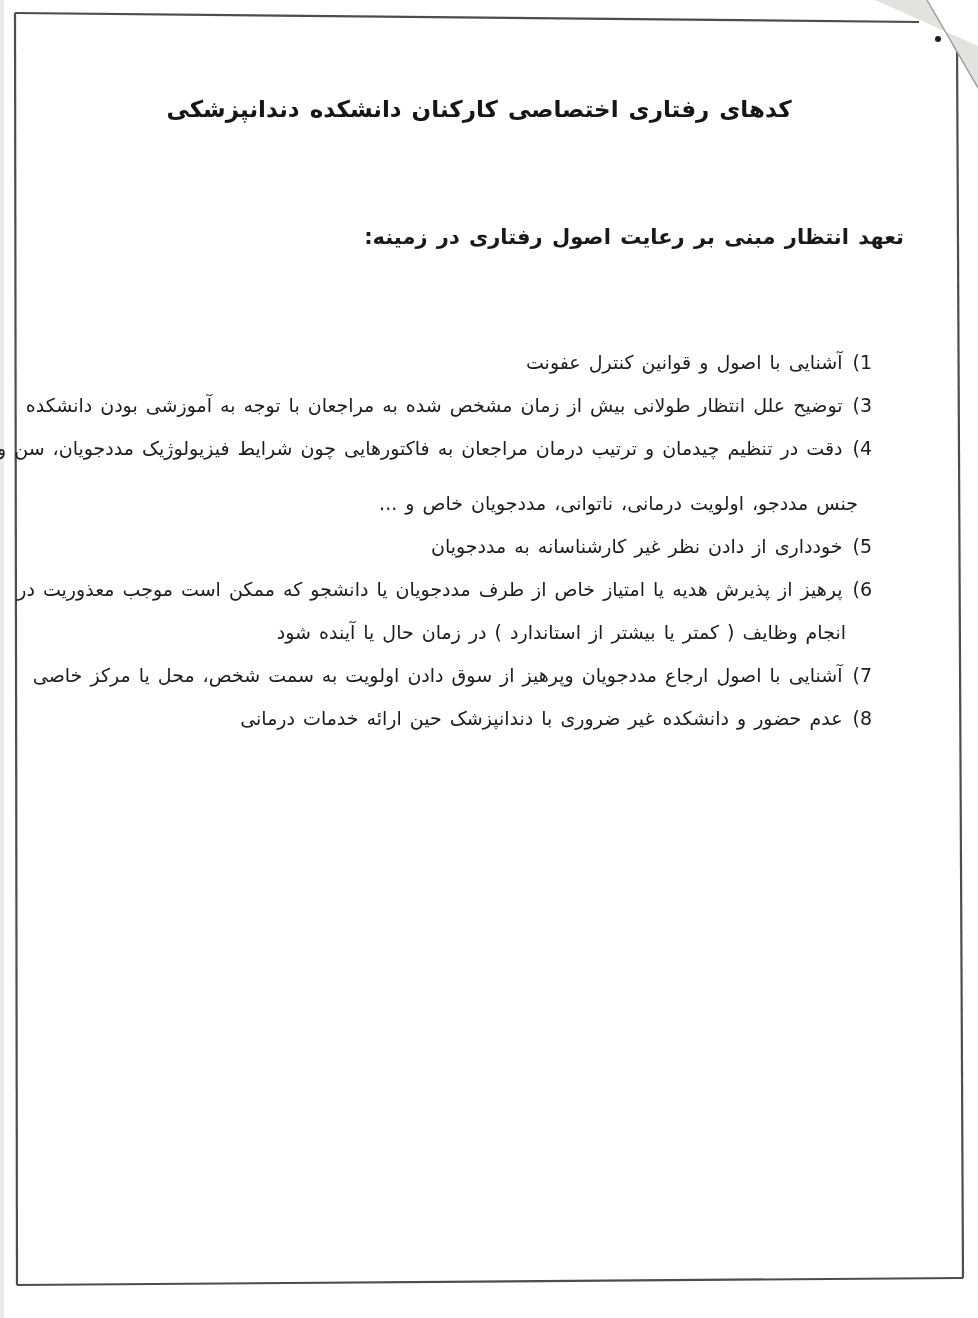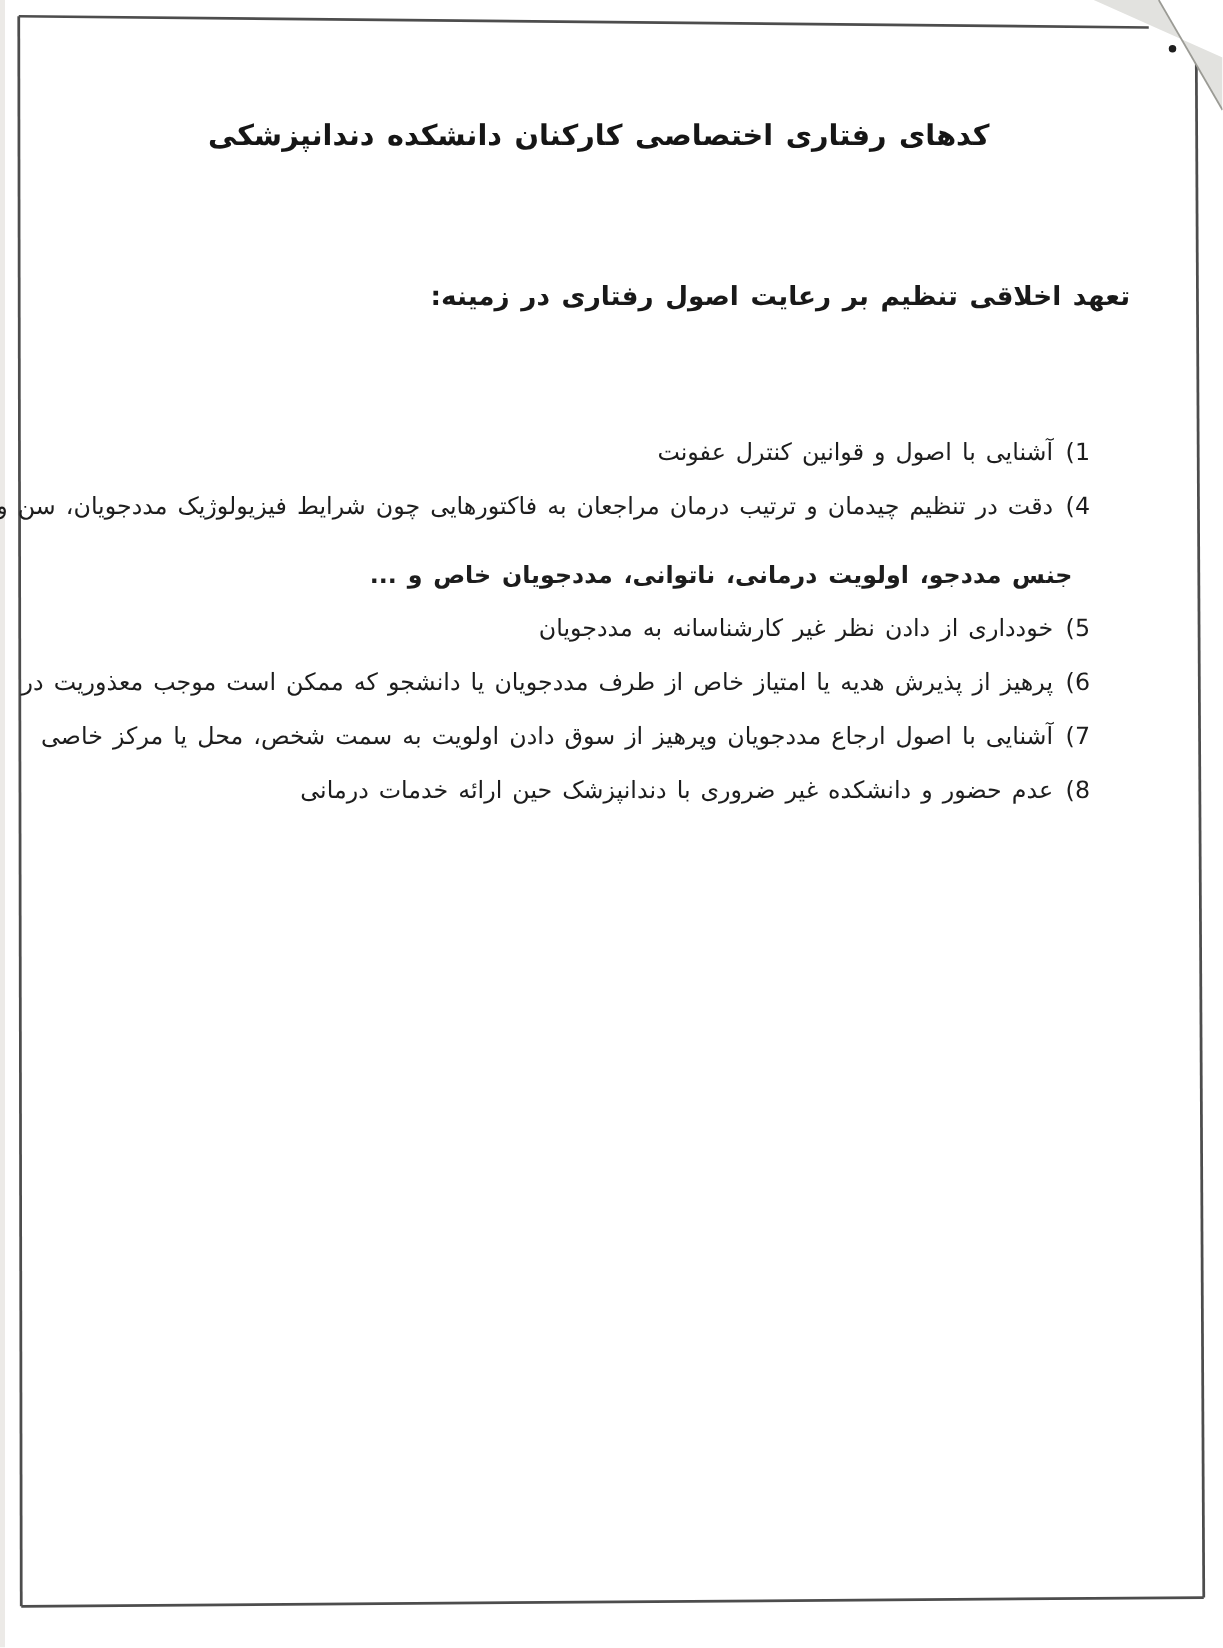--- a/index.html
+++ b/index.html
@@ -24,21 +24,21 @@
   }
   .list{
     position:absolute;top:341px;right:106px;left:41px;
     font-size:19px;line-height:43px;
     text-align:right;word-spacing:2px;
   }
   .line{height:43px;white-space:nowrap;}
   .num{margin-left:10px;}
   .l2{margin-right:14px;}
   .l2.wide{margin-right:26px;}
-  .extra-gap{margin-top:12px;font-weight:bold;}
+  .extra-gap{margin-top:12px;}
 </style>
 </head>
 <body>
 
 <svg class="scan-svg" width="978" height="1318" viewBox="0 0 978 1318" aria-hidden="true">
 
   <rect x="0" y="0" width="4" height="1318" fill="#eceae7"></rect>
 
   <line x1="15" y1="13" x2="919" y2="22" stroke="#4d4d4d" stroke-width="2.2"></line>
   <line x1="15" y1="13" x2="17" y2="1285" stroke="#4d4d4d" stroke-width="2.2"></line>
@@ -47,41 +47,45 @@
 
   <polygon points="875,0 927,0 978,88 978,46" fill="#e2e2df"></polygon>
   <line x1="927" y1="0" x2="978" y2="88" stroke="#9b9b95" stroke-width="1.4"></line>
   <circle cx="938" cy="39" r="3" fill="#1f1f1f"></circle>
 </svg>
 
 <div class="content" dir="rtl">
 
   <h1 class="title">کدهای رفتاری اختصاصی کارکنان دانشکده دندانپزشکی</h1>
 
-  <h2 class="subtitle">تعهد اخلاقی تنظیم بر رعایت اصول رفتاری در زمینه:</h2>
+  <h2 class="subtitle">تعهد انتظار مبنی بر رعایت اصول رفتاری در زمینه:</h2>
 
   <div class="list">
 
     <div class="item">
       <div class="line"><span class="num">1)</span><span class="txt">آشنایی با اصول و قوانین کنترل عفونت</span></div>
     </div>
 
 
+    <div class="item">
+      <div class="line"><span class="num">3)</span><span class="txt">توضیح علل انتظار طولانی بیش از زمان مشخص شده به مراجعان با توجه به آموزشی بودن دانشکده</span></div>
+    </div>
 
     <div class="item">
       <div class="line"><span class="num">4)</span><span class="txt">دقت در تنظیم چیدمان و ترتیب درمان مراجعان به فاکتورهایی چون شرایط فیزیولوژیک مددجویان، سن و</span></div>
       <div class="line l2 extra-gap">جنس مددجو، اولویت درمانی، ناتوانی، مددجویان خاص و ...</div>
     </div>
 
     <div class="item">
       <div class="line"><span class="num">5)</span><span class="txt">خودداری از دادن نظر غیر کارشناسانه به مددجویان</span></div>
     </div>
 
     <div class="item">
       <div class="line"><span class="num">6)</span><span class="txt">پرهیز از پذیرش هدیه یا امتیاز خاص از طرف مددجویان یا دانشجو که ممکن است موجب معذوریت در</span></div>
+      <div class="line l2 wide">انجام وظایف ( کمتر یا بیشتر از استاندارد ) در زمان حال یا آینده شود</div>
     </div>
 
     <div class="item">
       <div class="line"><span class="num">7)</span><span class="txt">آشنایی با اصول ارجاع مددجویان وپرهیز از سوق دادن اولویت به سمت شخص، محل یا مرکز خاصی</span></div>
     </div>
 
     <div class="item">
       <div class="line"><span class="num">8)</span><span class="txt">عدم حضور و دانشکده غیر ضروری با دندانپزشک حین ارائه خدمات درمانی</span></div>
     </div>
 

